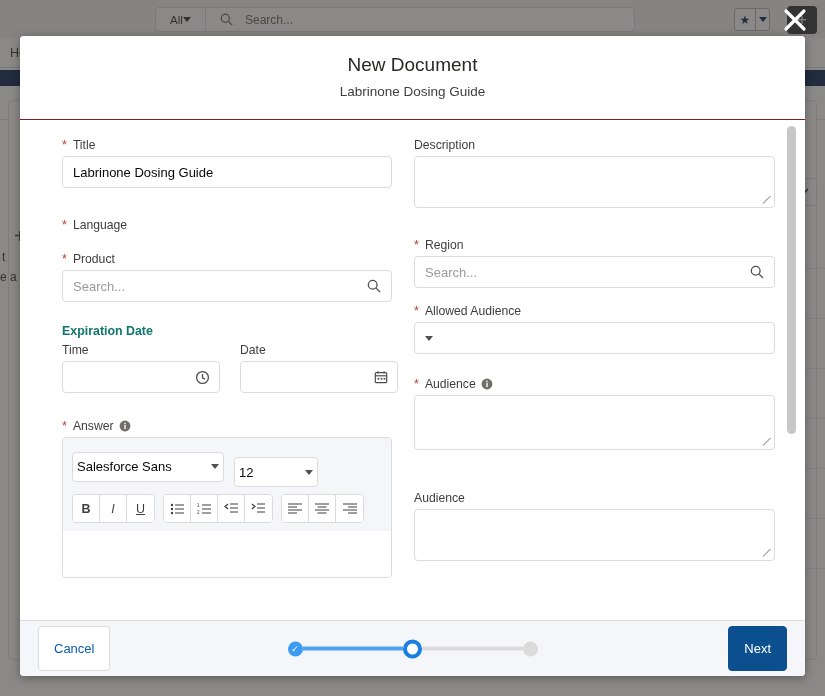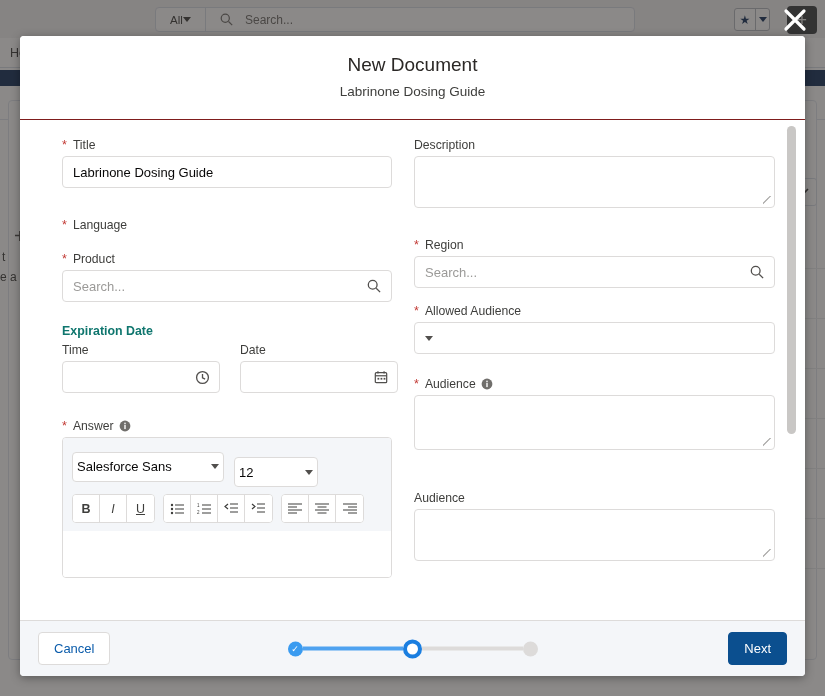--- a/index.html
+++ b/index.html
@@ -214,21 +214,21 @@
   #body-scrollbar .thumb {
     width: 100%; height: 308px; background: #c9c7c5; border-radius: 5px;
   }
 
   
   .modal-footer {
     height: 56px; background: #f4f6f9; border-top: 1px solid #dddbda;
     display: flex; align-items: center; padding: 0 18px; position: relative;
   }
   .btn {
-    height: 33px; padding: 0 15px; border-radius: 4px; font-size: 13px;
+    height: 45px; padding: 0 15px; border-radius: 4px; font-size: 13px;
     display: flex; align-items: center; justify-content: center;
     border: 1px solid #dddbda; background: #fff; color: #0b5cab;
   }
   .btn.brand { background: #0b4f8f; border-color: #0b4f8f; color: #fff; margin-left: 48px; }
   .footer-right { margin-left: auto; display: flex; gap: 10px; }
 
   .progress {
     position: absolute; left: 50%; top: 50%;
     transform: translate(-50%,-50%);
     width: 250px; display: flex; align-items: center;

